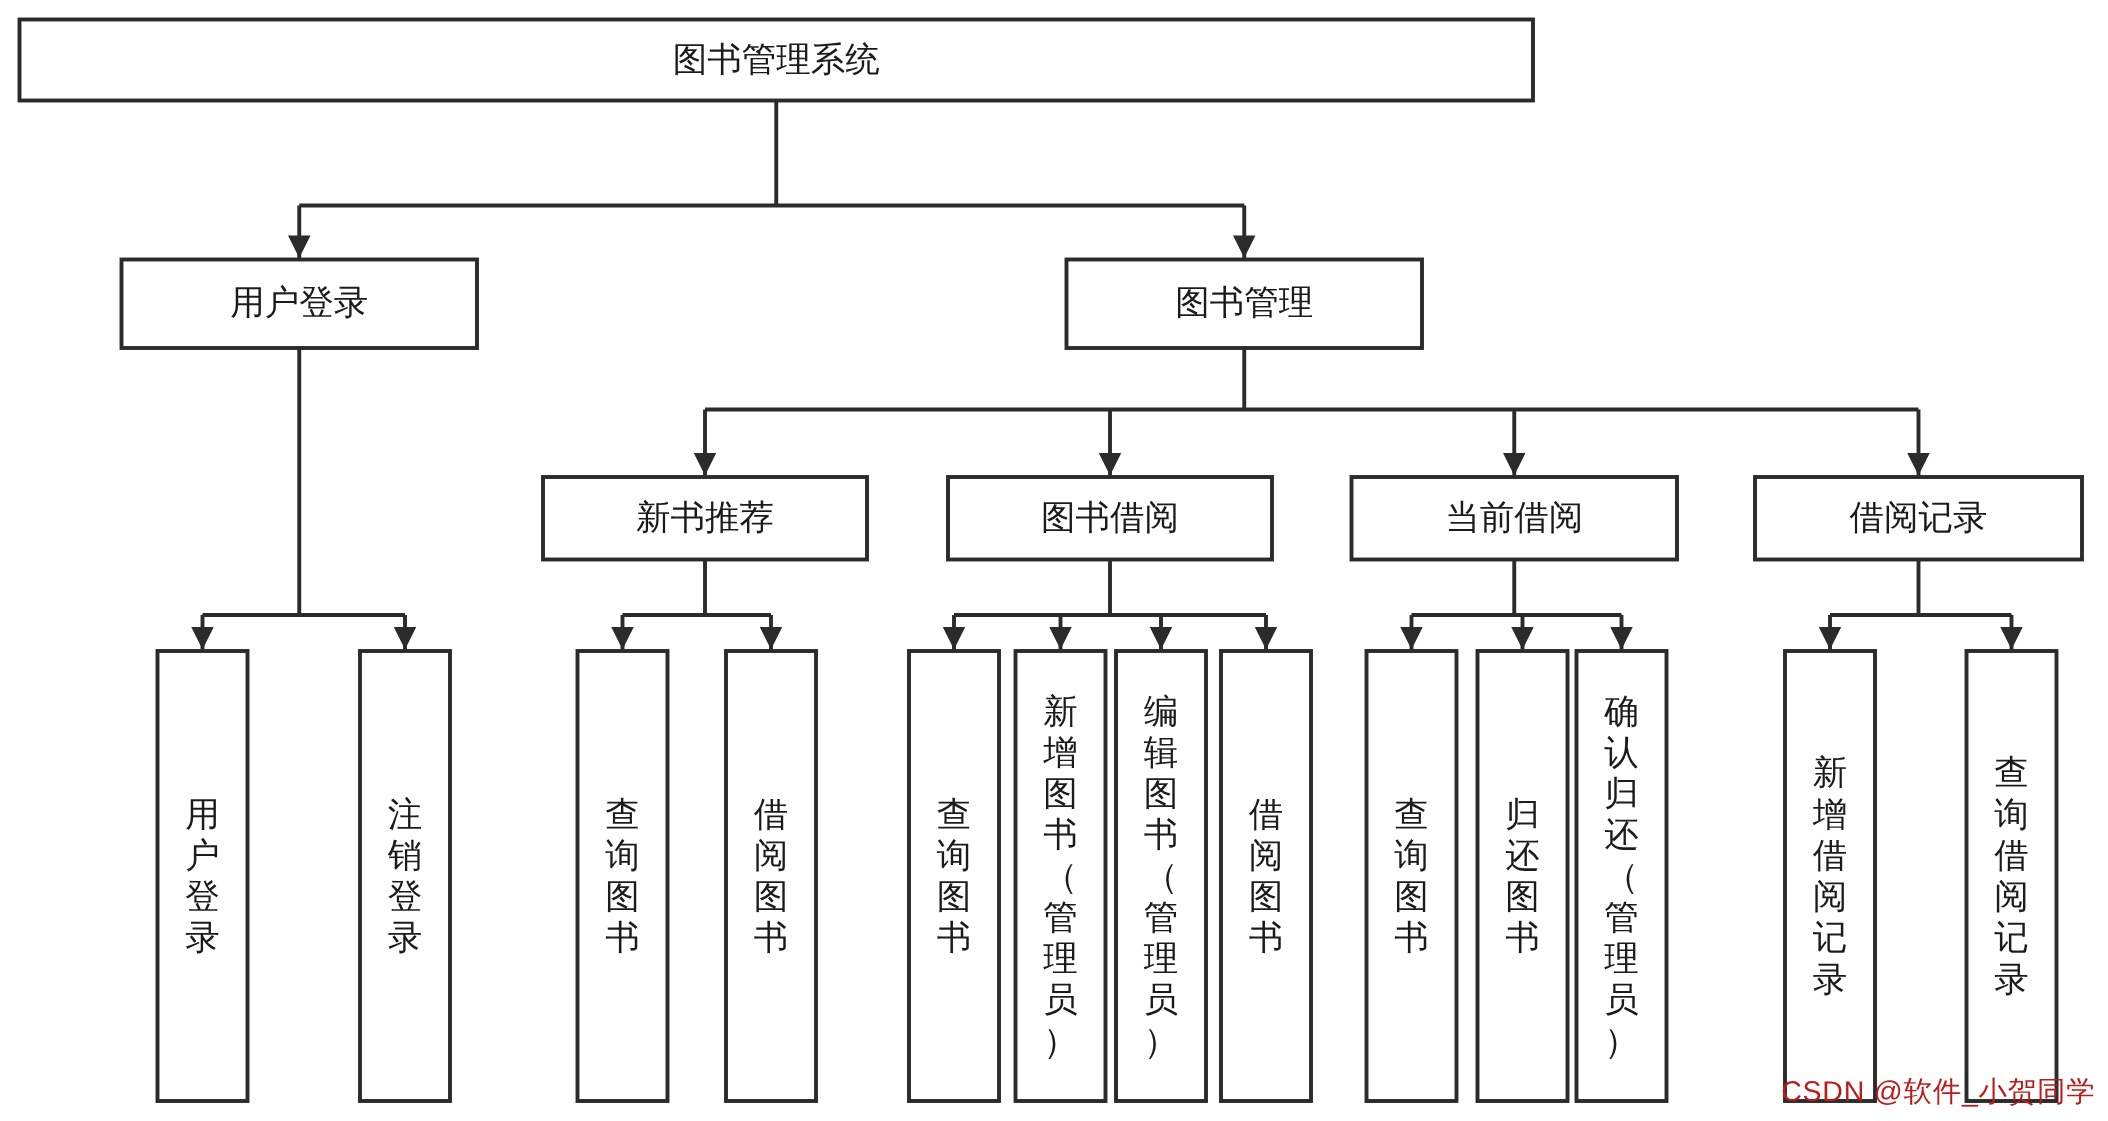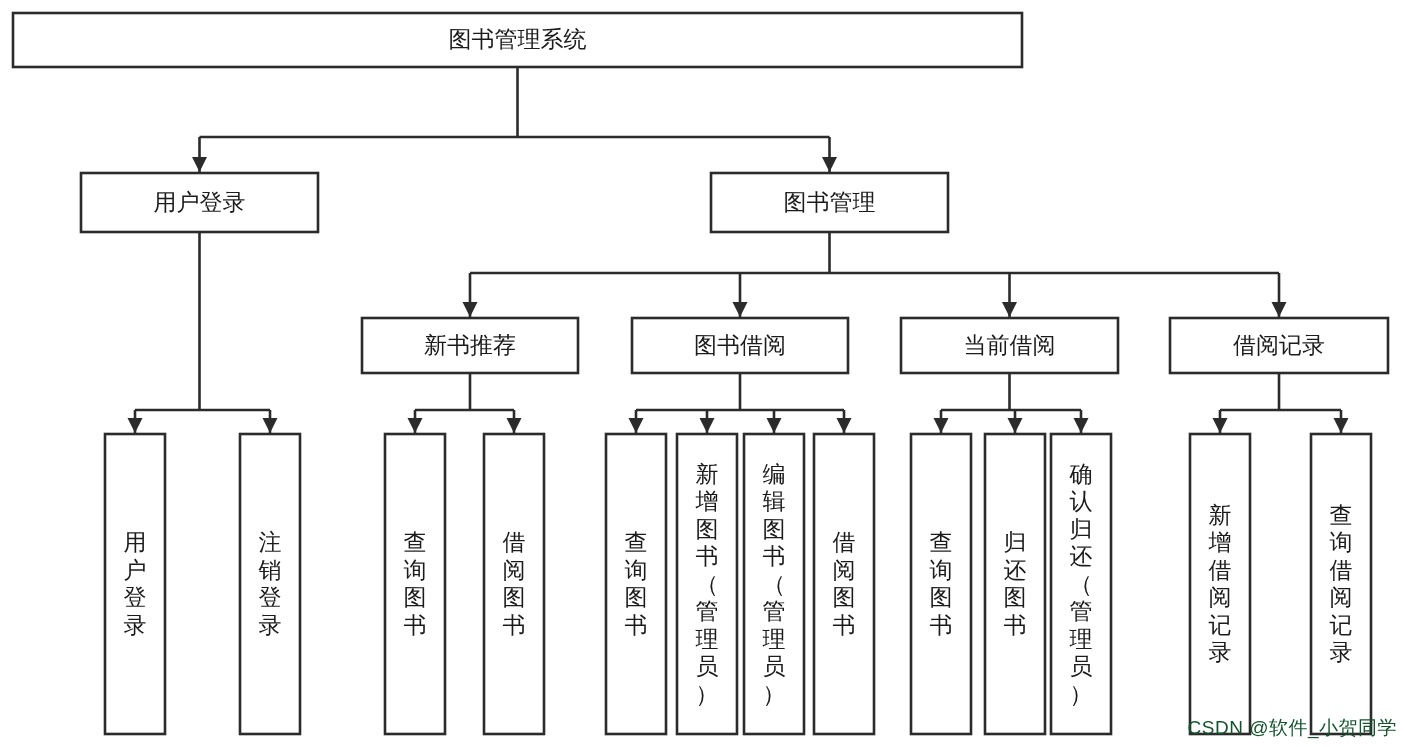--- a/index.html
+++ b/index.html
@@ -51,21 +51,21 @@
   .arrow-head {
     fill: #2b2b2b;
     stroke: none;
   }
   .watermark {
     position: absolute;
     right: 8px;
     bottom: 6px;
     font-family: "Liberation Sans", "DejaVu Sans", sans-serif;
     font-size: 19px;
-    color: #14532d;
+    color: #b91c1c;
     white-space: nowrap;
     pointer-events: none;
     letter-spacing: 0.5px;
   }
 </style>
 </head>
 <body>
 
 <div id="diagram-root">
   <svg id="flow-svg" viewBox="0 0 1405 747">

